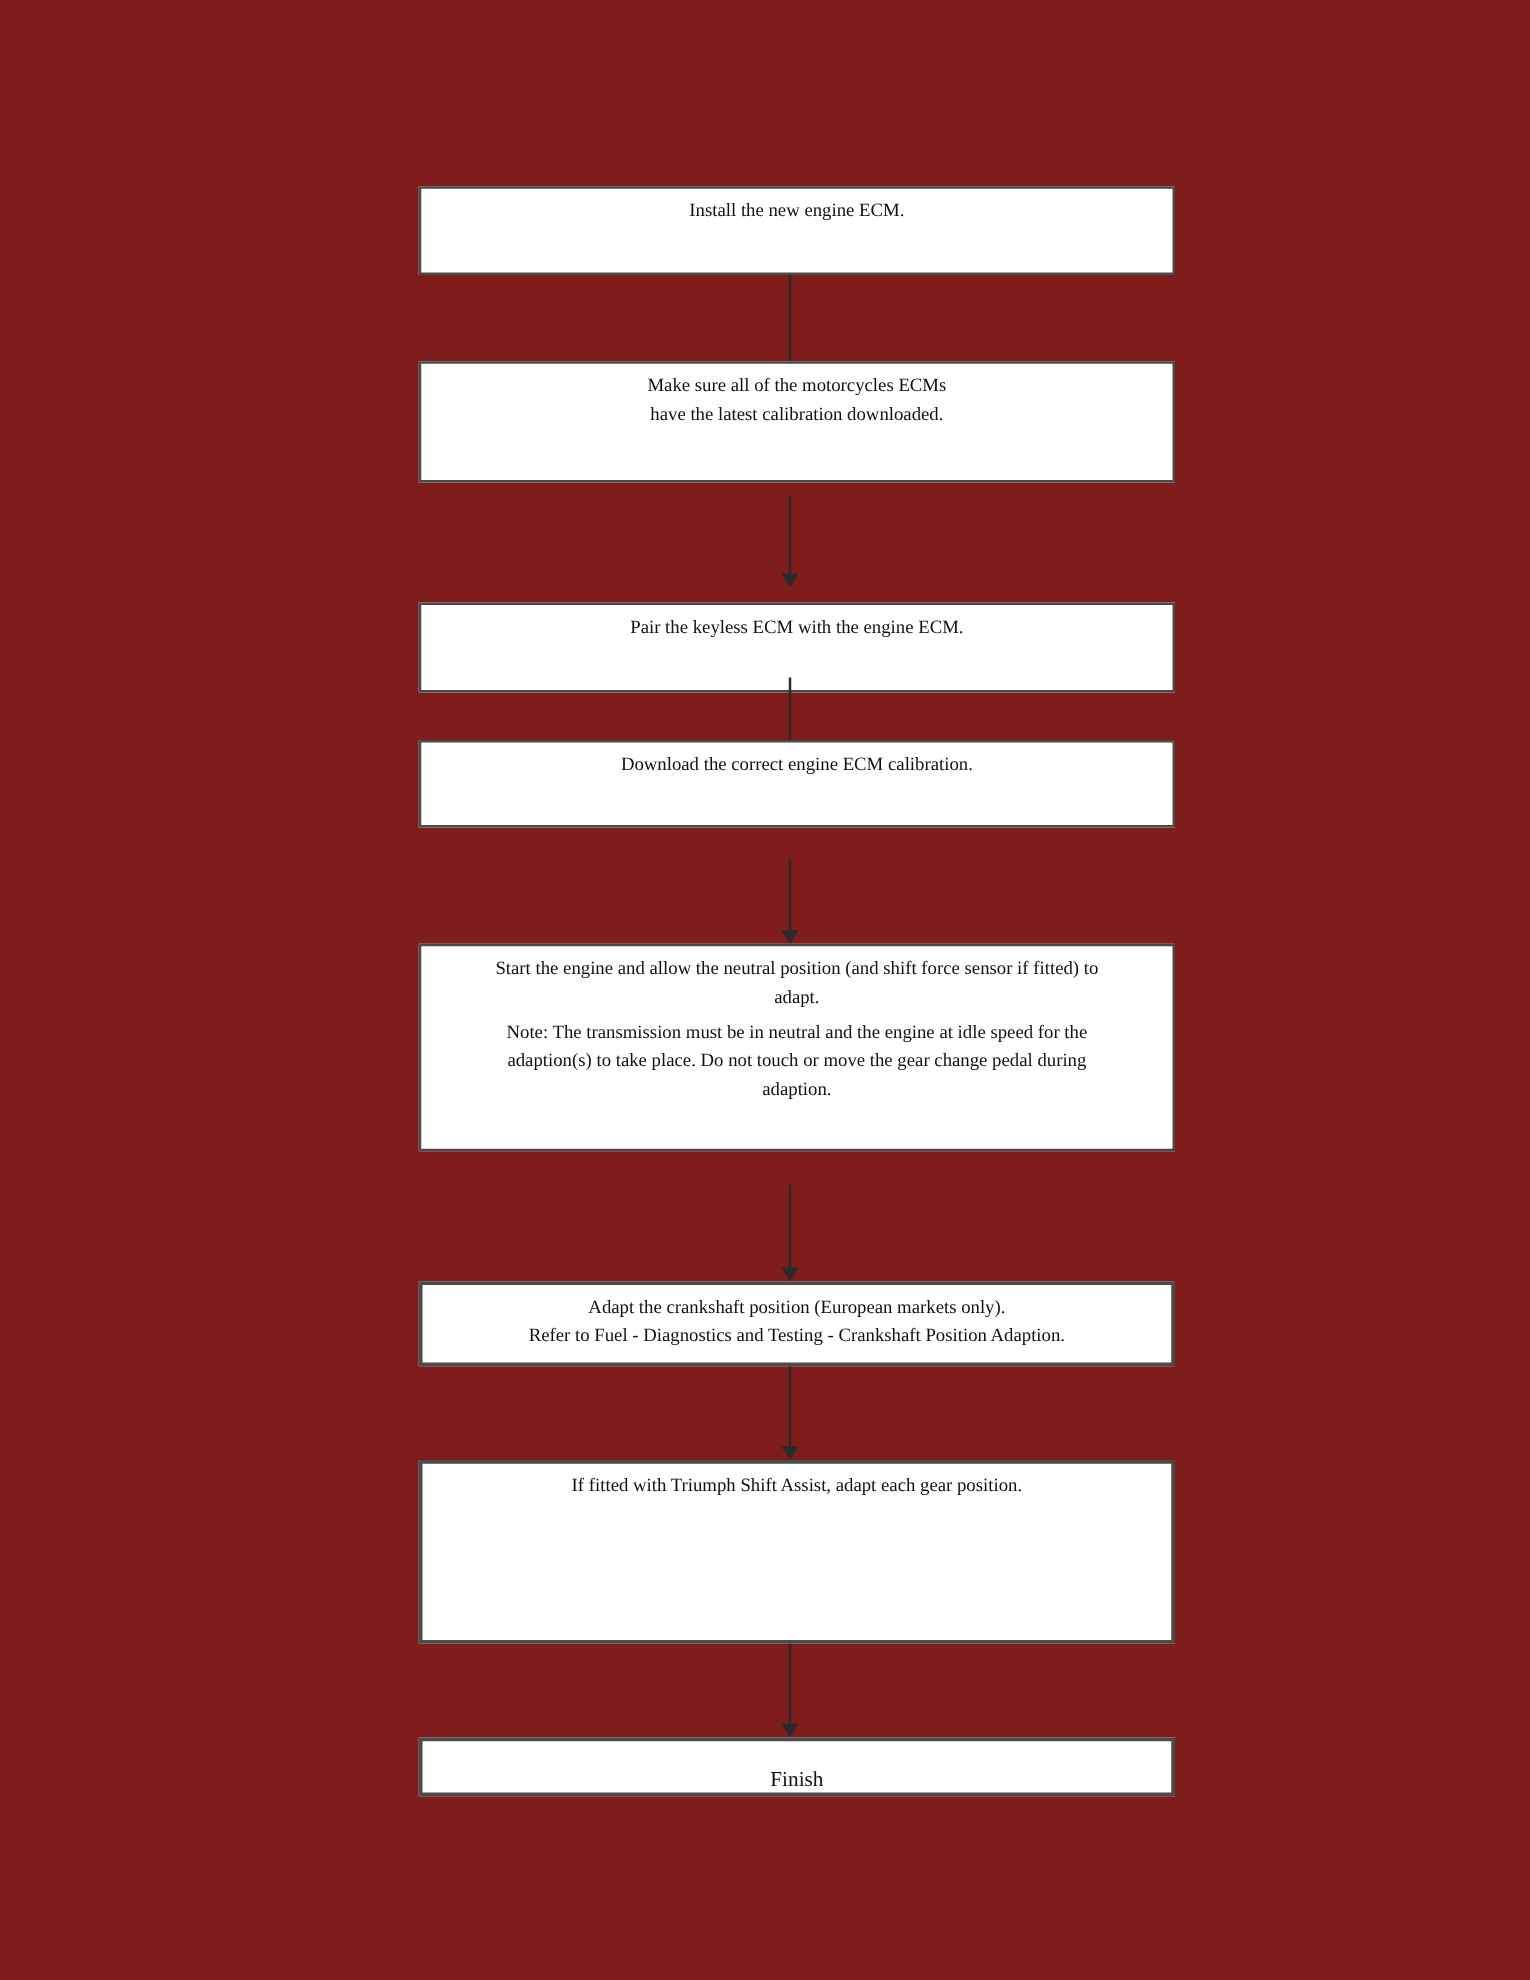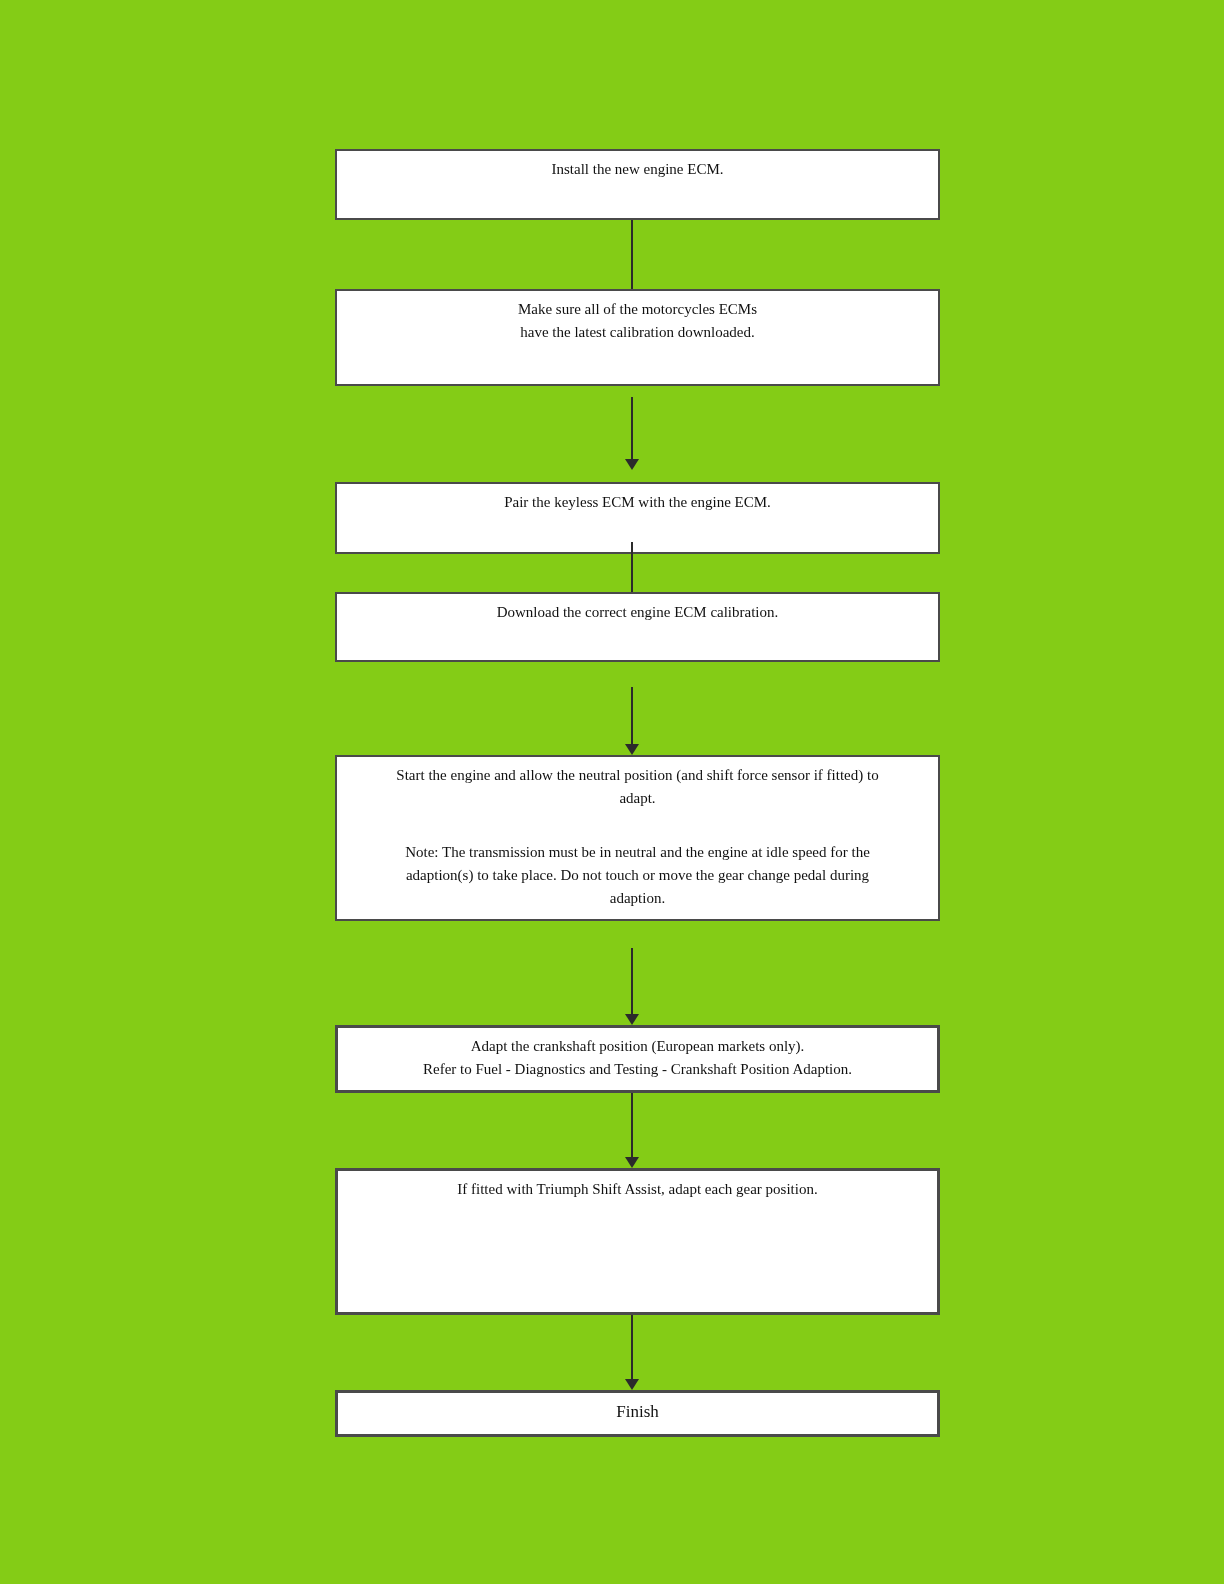--- a/index.html
+++ b/index.html
@@ -4,40 +4,40 @@
 <style>
   html, body {
     margin: 0;
     padding: 0;
     background: #ffffff;
   }
   .canvas {
     position: relative;
     width: 1224px;
     height: 1584px;
-    background: #84cc16;
+    background: #7f1d1d;
     font-family: "Liberation Serif", "DejaVu Serif", serif;
     color: #111111;
   }
   .node {
     position: absolute;
     left: 335px;
     width: 605px;
     box-sizing: border-box;
     border: 2px solid #4a4a4a;
     background: #ffffff;
     padding: 7px 20px 0 20px;
     text-align: center;
     font-size: 15px;
     line-height: 23px;
   }
   .node.heavy { border-width: 3px; }
   .para { white-space: pre-line; margin: 0; }
-  .para.gap-before { margin-top: 31px; }
-  .node.finish-node { font-size: 17px; padding-top: 7px; text-align: center; }
+  .para.gap-before { margin-top: 5px; }
+  .node.finish-node { font-size: 17px; padding-top: 19px; text-align: center; }
   .arrow {
     position: absolute;
     left: 625px;
     width: 14px;
   }
   .arrow .stem {
     position: absolute;
     left: 6px;
     top: 0;
     bottom: 9px;

